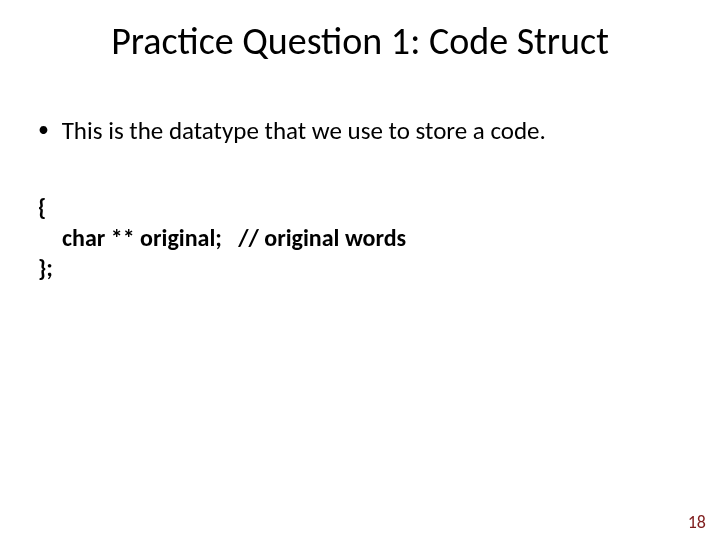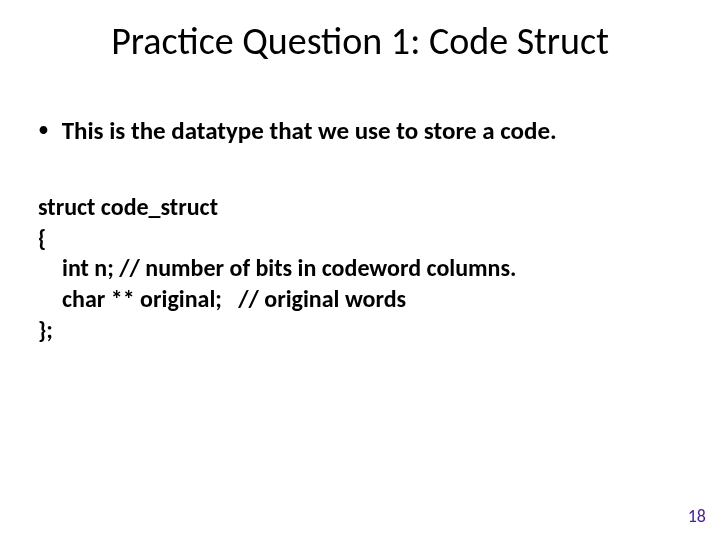--- a/index.html
+++ b/index.html
@@ -40,56 +40,53 @@
   }
   .bullet-dot {
     display: inline-block;
     width: 18px;
     vertical-align: top;
     font-size: 22px;
     line-height: 1.3;
   }
   .bullet-text {
     display: inline;
-    font-weight: bold;
   }
   .code-block {
     position: absolute;
     top: 192px;
     left: 38px;
     right: 38px;
     font-size: 24px;
     line-height: 1.28;
     font-weight: 700;
   }
   .code-line { white-space: pre; }
   .indent { padding-left: 24px; }
   .pagenum {
     position: absolute;
     right: 14px;
-    bottom: 8px;
+    bottom: 2px;
     font-size: 18px;
-    color: #4c1d95;
+    color: #7f1d1d;
   }
 </style>
 </head>
 <body>
 
 <div class="slide">
 
   <div class="title">Practice Question 1: Code Struct</div>
 
   <div class="bullet-row">
     <span class="bullet-dot">•</span>
     <span class="bullet-text">This is the datatype that we use to store a code.</span>
   </div>
 
   <div class="code-block">
-    <div class="code-line">struct code_struct</div>
     <div class="code-line">{</div>
-    <div class="code-line indent">int n; // number of bits in codeword columns.</div>
     <div class="code-line indent">char ** original;   // original words</div>
     <div class="code-line">};</div>
   </div>
 
   <div class="pagenum">18</div>
 
 </div>
 
 </body></html>

